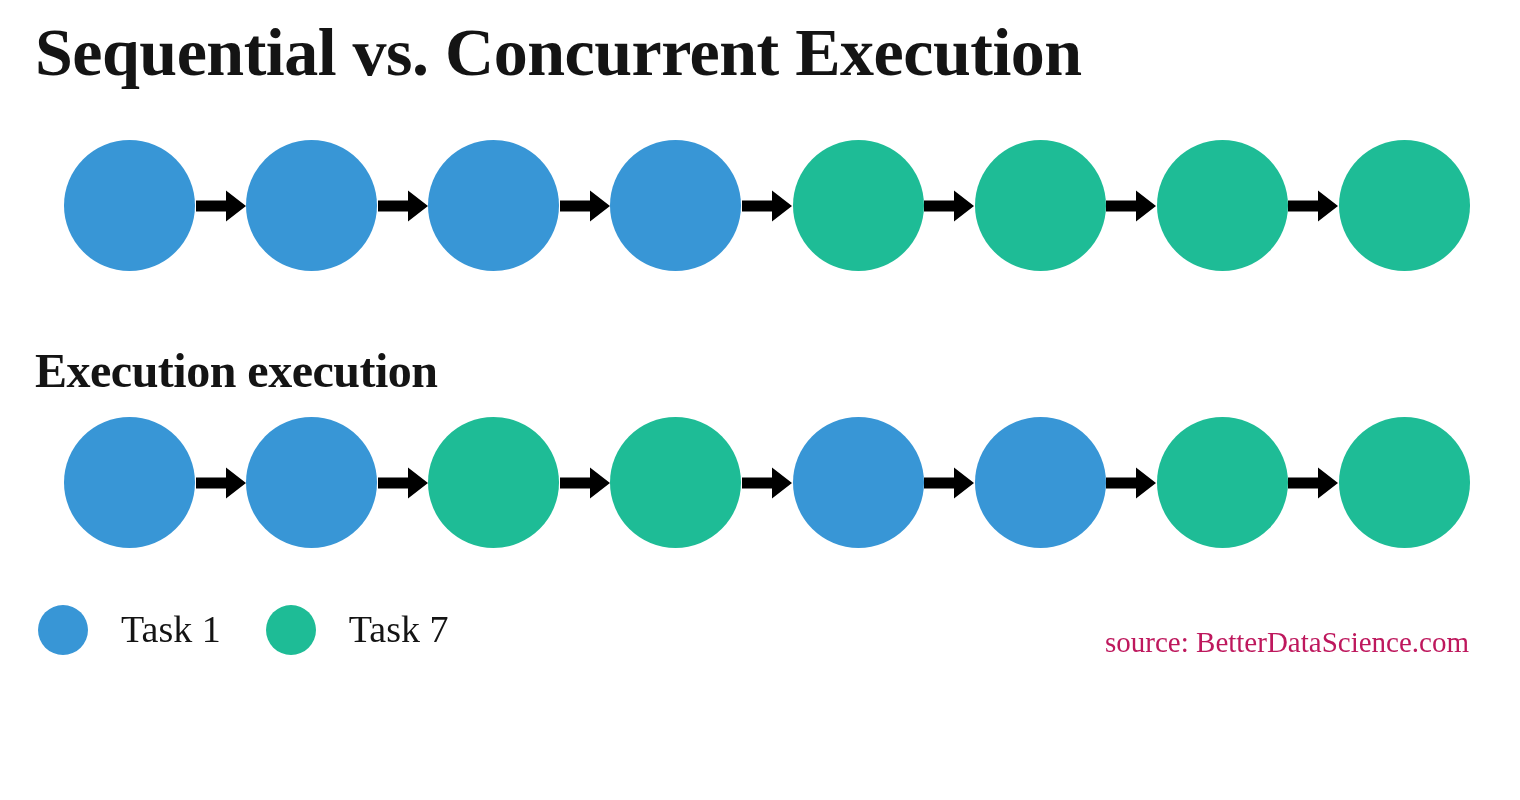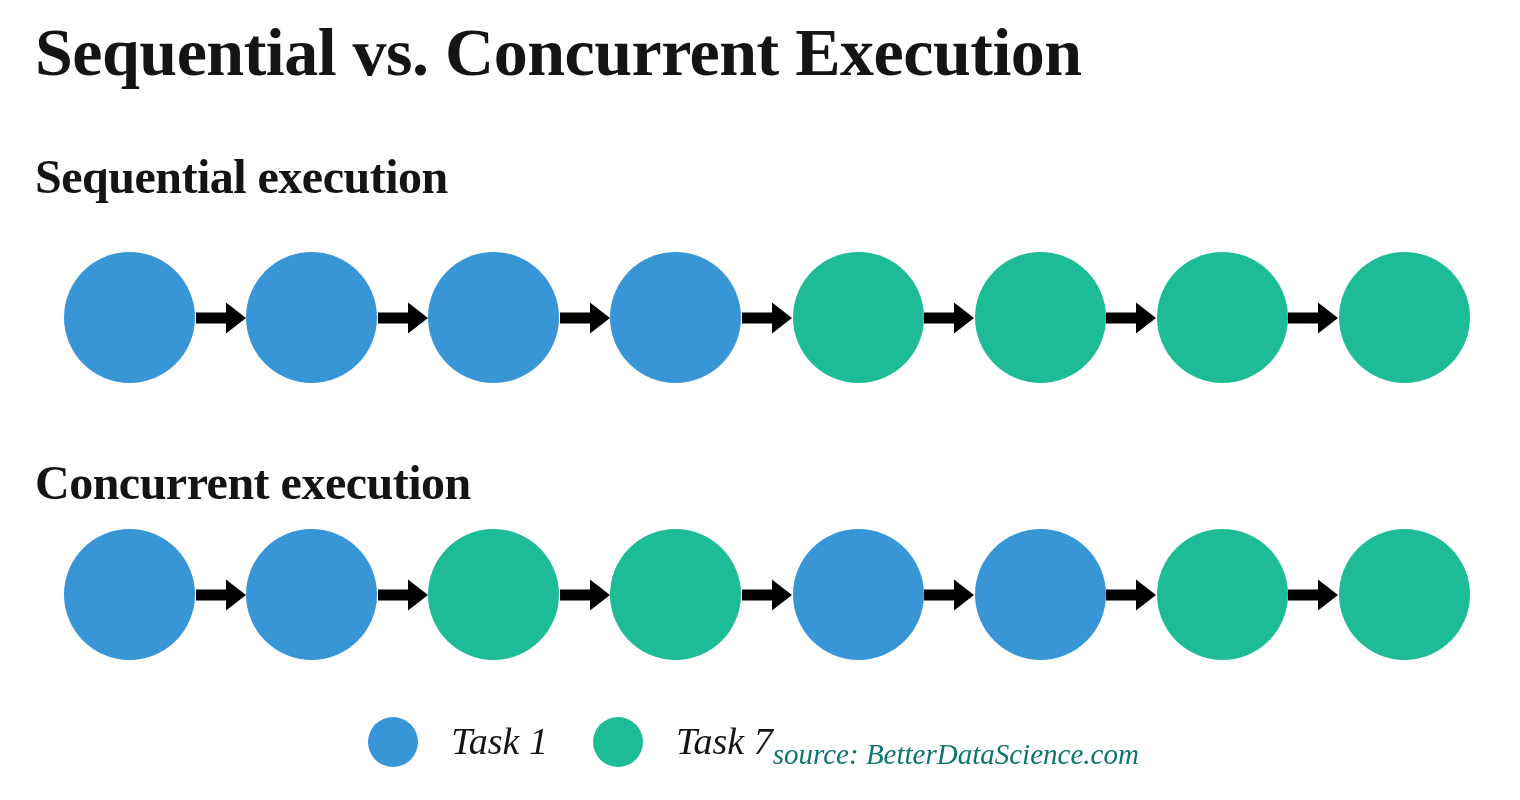--- a/index.html
+++ b/index.html
@@ -55,23 +55,22 @@
   .task-2 { background: var(--task2); }
 
   .arrow { flex: none; display: flex; align-items: center; }
   .arrow svg { display: block; }
 
   .footer {
     margin-top: 57px;
     margin-left: 3px;
     padding-right: 16px;
     display: flex;
-    justify-content: center;
+    justify-content: space-between;
     align-items: flex-end;
-    font-style: italic;
   }
   .legend {
     display: flex;
     align-items: center;
     gap: 45px;
   }
   .legend-item {
     display: flex;
     align-items: center;
     gap: 33px;
@@ -82,32 +81,31 @@
     flex: none;
   }
   .legend-label {
     font-size: 38px;
     line-height: 1.3;
   }
   .source {
     font-size: 29px;
     line-height: 1.1;
     margin-bottom: -4px;
-    color: #0f766e;
+    color: #be185d;
   }
 </style>
 </head>
 <body>
 
 <div class="canvas">
 
   <h1 class="title">Sequential vs. Concurrent Execution</h1>
 
   <section id="sec-sequential">
-    <h2 class="section-heading">Sequential execution</h2>
     <div class="task-row">
         <div class="circle task-1"></div>
         <span class="arrow">
           <svg width="50" height="34" viewBox="0 0 50 34">
             <path d="M0 11.5 H30 V1.5 L50 17 L30 32.5 V22.5 H0 Z" fill="var(--arrow)"></path>
           </svg>
         </span>
         <div class="circle task-1"></div>
         <span class="arrow">
           <svg width="50" height="34" viewBox="0 0 50 34">
@@ -142,21 +140,21 @@
         <span class="arrow">
           <svg width="50" height="34" viewBox="0 0 50 34">
             <path d="M0 11.5 H30 V1.5 L50 17 L30 32.5 V22.5 H0 Z" fill="var(--arrow)"></path>
           </svg>
         </span>
         <div class="circle task-2"></div>
       </div>
   </section>
 
   <section id="sec-concurrent">
-    <h2 class="section-heading">Concurrent execution</h2>
+    <h2 class="section-heading">Execution execution</h2>
     <div class="task-row">
         <div class="circle task-1"></div>
         <span class="arrow">
           <svg width="50" height="34" viewBox="0 0 50 34">
             <path d="M0 11.5 H30 V1.5 L50 17 L30 32.5 V22.5 H0 Z" fill="var(--arrow)"></path>
           </svg>
         </span>
         <div class="circle task-1"></div>
         <span class="arrow">
           <svg width="50" height="34" viewBox="0 0 50 34">

